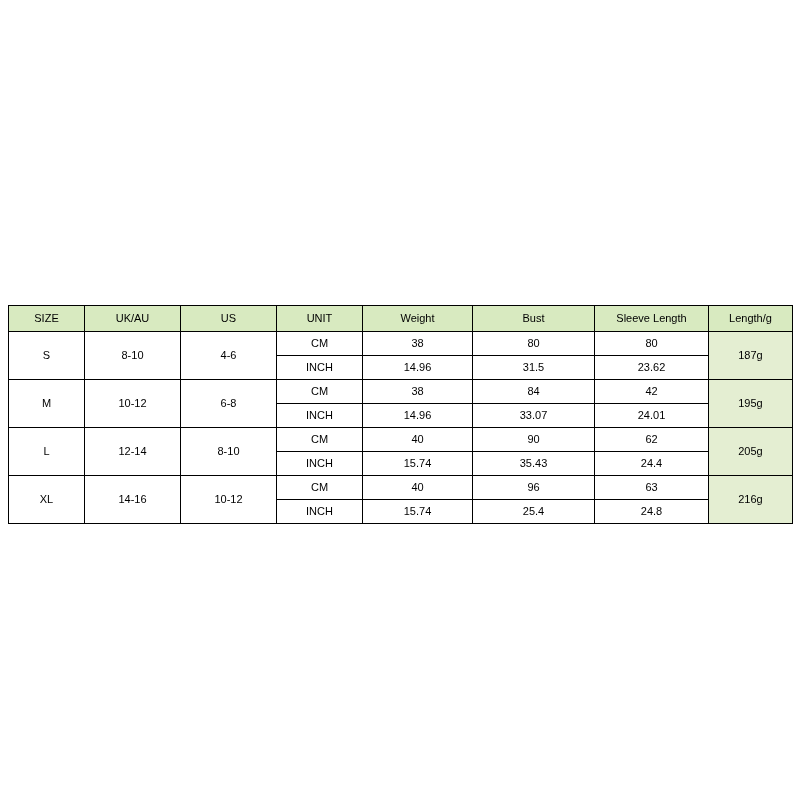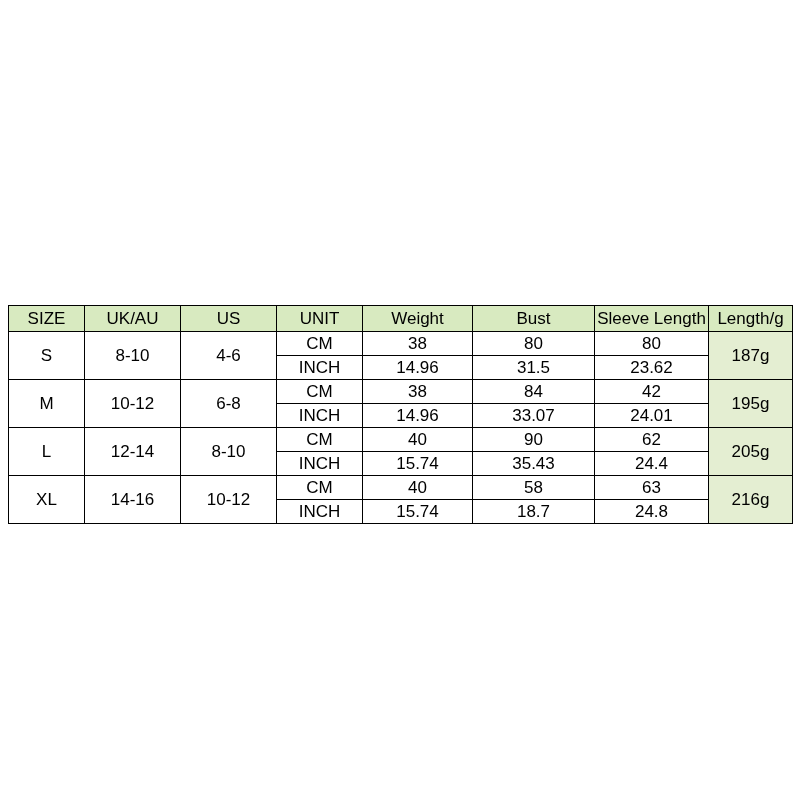--- a/index.html
+++ b/index.html
@@ -27,21 +27,21 @@
     border-collapse: collapse;
     width: 784px;
     table-layout: fixed;
     background: #ffffff;
   }
   table.size-chart td,
   table.size-chart th {
     border: 1px solid #000000;
     text-align: center;
     vertical-align: middle;
-    font-size: 17px;
+    font-size: 11px;
     color: #000000;
     font-weight: normal;
     padding: 0;
     height: 23px;
     line-height: 23px;
     font-family: "Liberation Sans", sans-serif;
   }
   table.size-chart thead th {
     background: #d8eac0;
     height: 25px;
@@ -141,26 +141,26 @@
           <td>35.43</td>
           <td>24.4</td>
         </tr>
 
         <tr>
           <td rowspan="2">XL</td>
           <td rowspan="2">14-16</td>
           <td rowspan="2">10-12</td>
           <td>CM</td>
           <td>40</td>
-          <td>58</td>
+          <td>96</td>
           <td>63</td>
           <td rowspan="2" class="weight-cell">216g</td>
         </tr>
         <tr>
           <td>INCH</td>
           <td>15.74</td>
-          <td>18.7</td>
+          <td>25.4</td>
           <td>24.8</td>
         </tr>
       </tbody>
     </table>
   </div>
 </div>
 
 </body></html>

